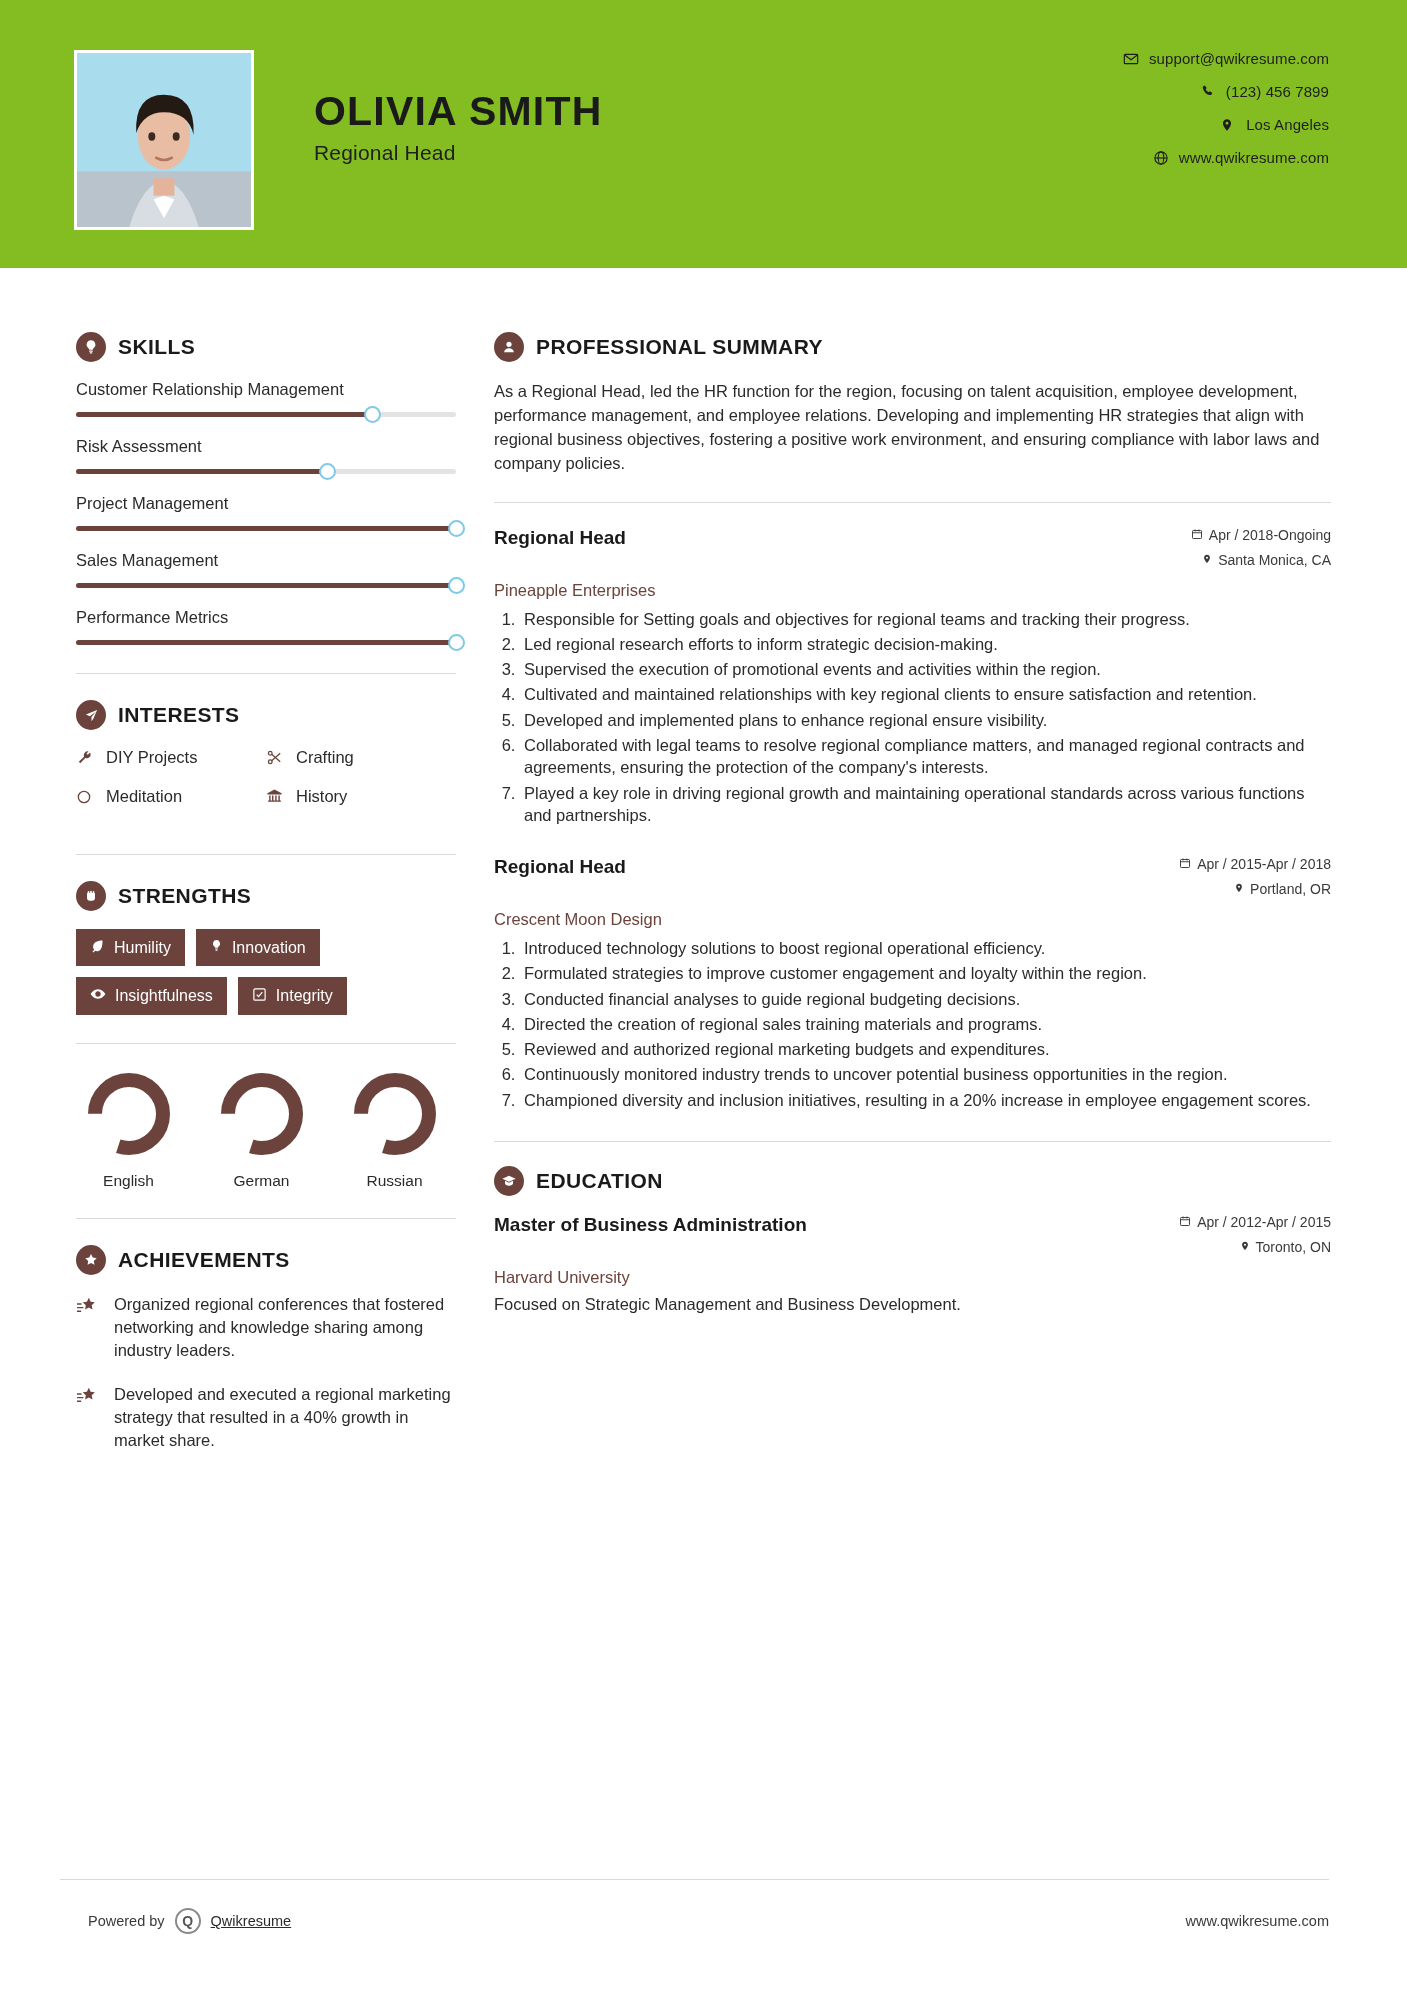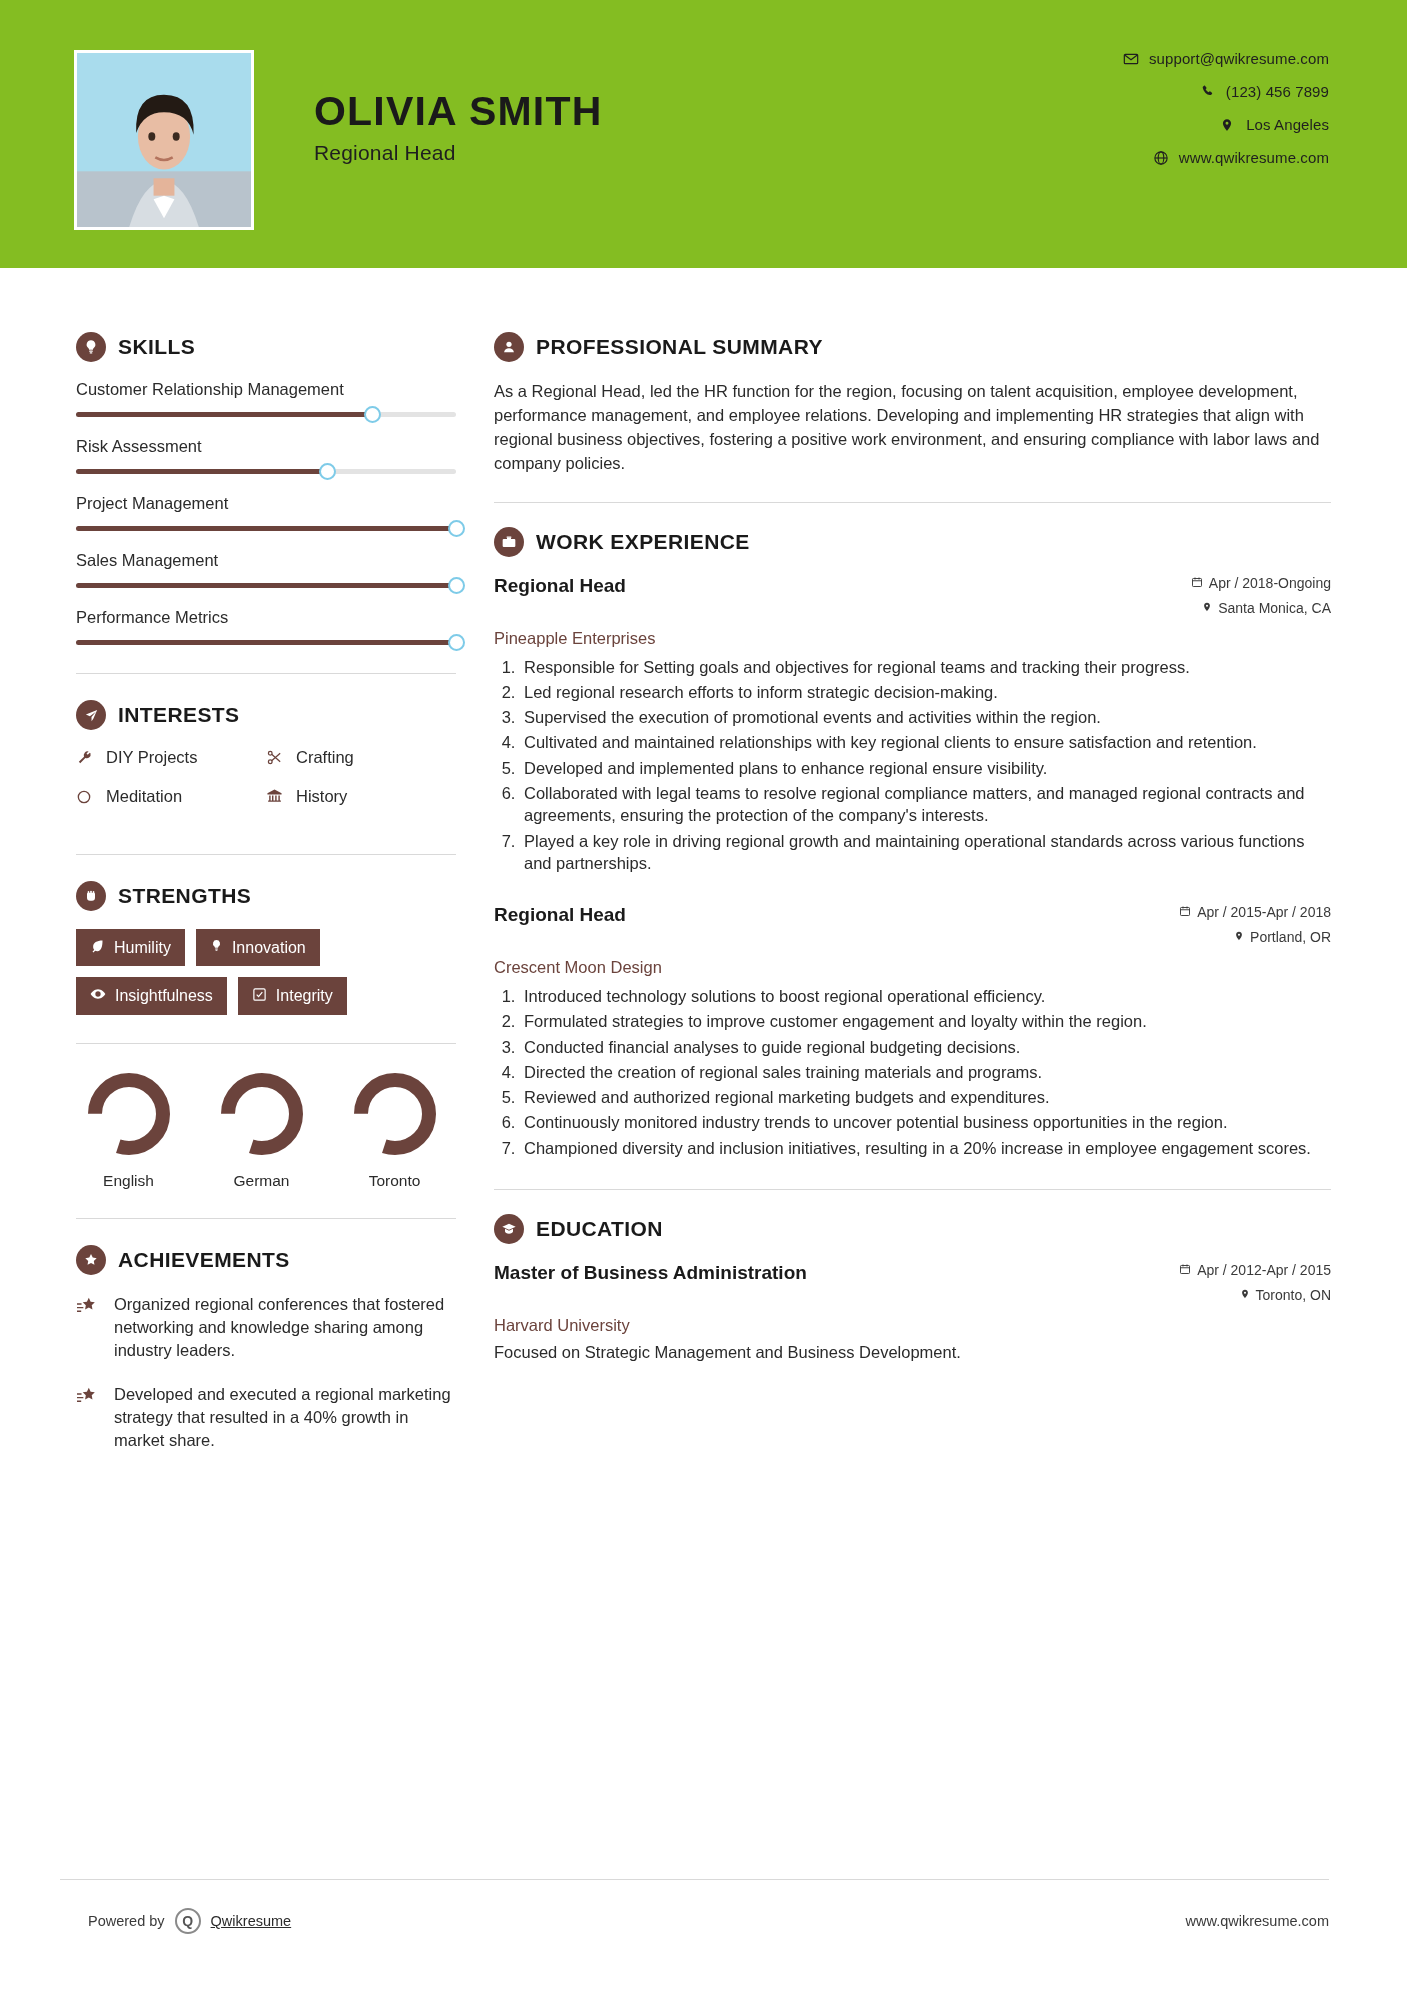--- a/index.html
+++ b/index.html
@@ -464,21 +464,21 @@
               <circle cx="22" cy="22" r="17" fill="none" stroke="#ffffff" stroke-width="7"></circle>
               <circle cx="22" cy="22" r="17" fill="none" stroke="#6b433c" stroke-width="7" stroke-dasharray="85.5 21.3" stroke-dashoffset="26.7" transform="rotate(-90 22 22)"></circle>
             </svg>
             <div class="lang-label">German</div>
           </div>
           <div class="lang">
             <svg width="88" height="88" viewBox="0 0 44 44">
               <circle cx="22" cy="22" r="17" fill="none" stroke="#ffffff" stroke-width="7"></circle>
               <circle cx="22" cy="22" r="17" fill="none" stroke="#6b433c" stroke-width="7" stroke-dasharray="85.5 21.3" stroke-dashoffset="26.7" transform="rotate(-90 22 22)"></circle>
             </svg>
-            <div class="lang-label">Toronto</div>
+            <div class="lang-label">Russian</div>
           </div>
         </div>
       </div>
 
       <div class="divider"></div>
 
       <div>
         <div class="sec-head">
           <span class="sec-ic">
             <svg width="16" height="16" viewBox="0 0 24 24" fill="currentColor">
@@ -520,30 +520,20 @@
               </svg>
           </span>
           <span class="sec-title">PROFESSIONAL SUMMARY</span>
         </div>
         <div class="summary">As a Regional Head, led the HR function for the region, focusing on talent acquisition, employee development, performance management, and employee relations. Developing and implementing HR strategies that align with regional business objectives, fostering a positive work environment, and ensuring compliance with labor laws and company policies.</div>
       </div>
 
       <div class="r-divider"></div>
 
       <div>
-        <div class="sec-head">
-          <span class="sec-ic">
-            <svg width="16" height="16" viewBox="0 0 24 24" fill="currentColor">
-                <rect x="2.5" y="7.5" width="19" height="12" rx="1.6"></rect>
-                <path d="M9 5.5h6v2.4h-6z"></path>
-                <rect x="8.2" y="3.6" width="7.6" height="2" rx="1"></rect>
-              </svg>
-          </span>
-          <span class="sec-title">WORK EXPERIENCE</span>
-        </div>
 
         <div class="job">
           <div class="job-head">
             <div class="job-role">Regional Head</div>
             <div class="job-meta">
               <div>
                 <span>
                   <svg width="12" height="12" viewBox="0 0 24 24" fill="none" stroke="currentColor" stroke-width="1.9">
                       <rect x="3" y="5" width="18" height="16" rx="1.6"></rect>
                       <path d="M3 9.5h18M8 3v4M16 3v4"></path>

